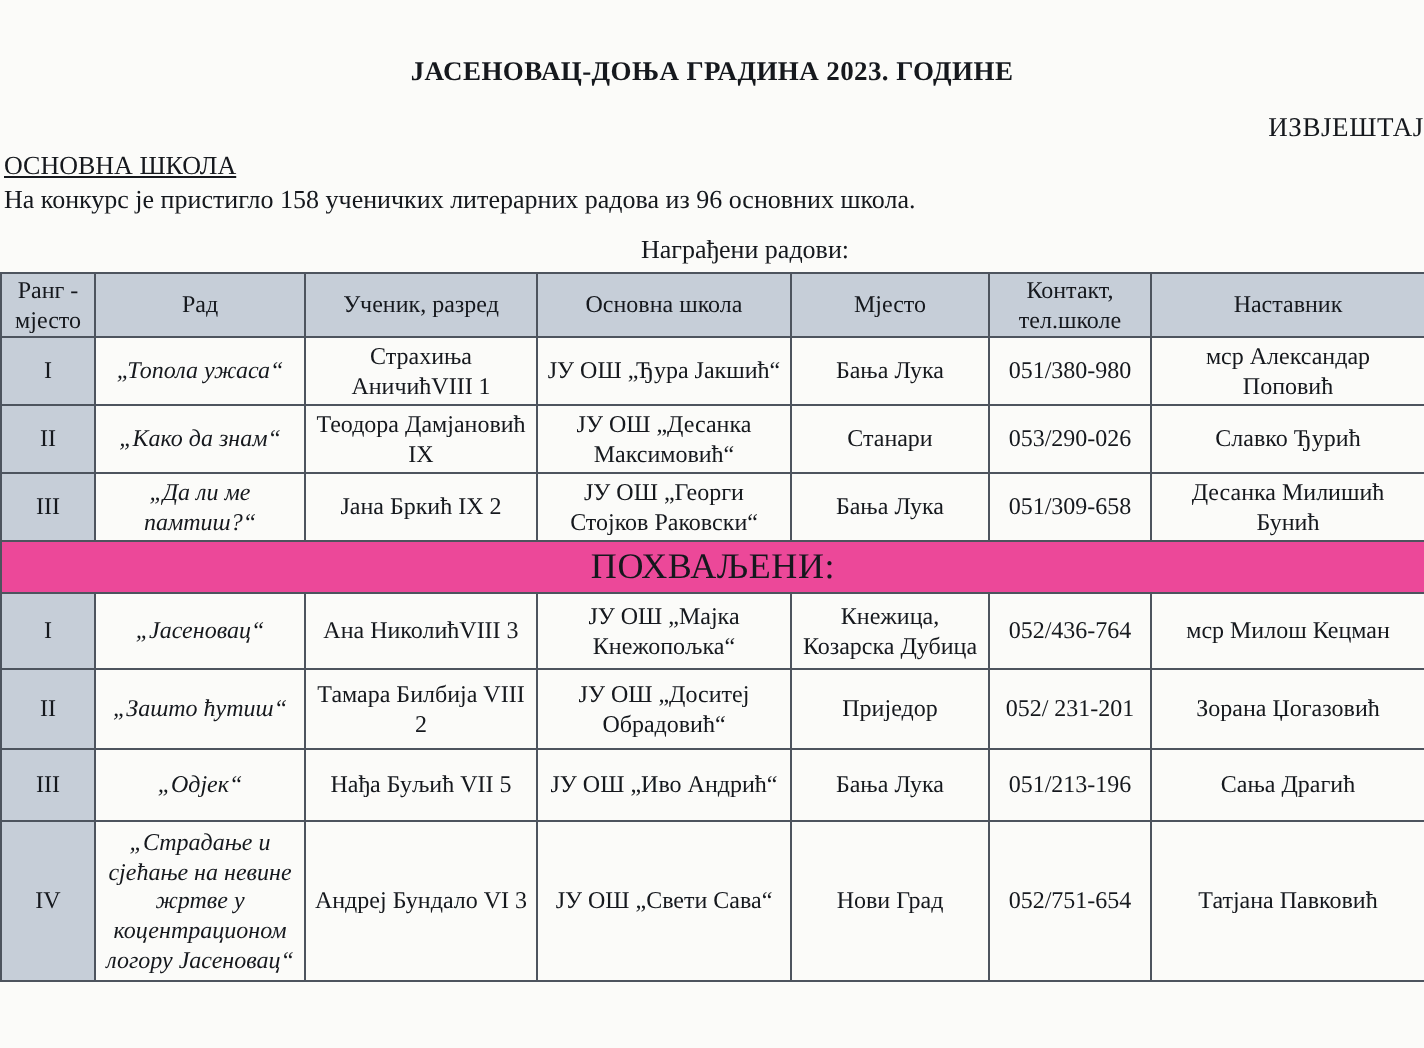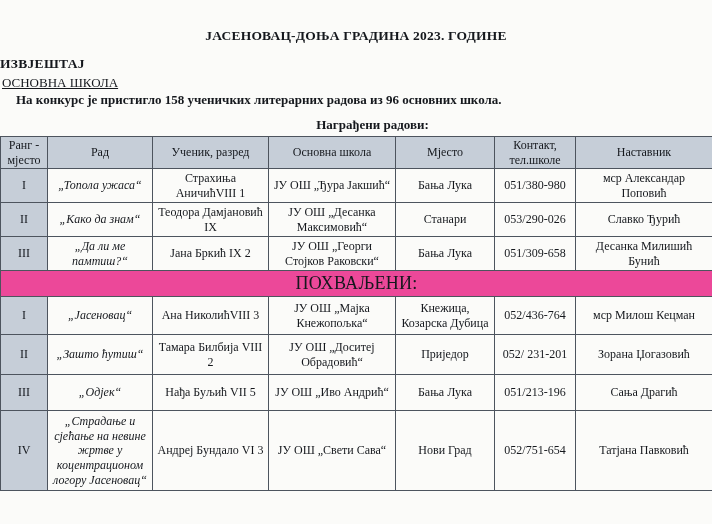--- a/index.html
+++ b/index.html
@@ -13,33 +13,33 @@
   .page{width:712px;height:524px;overflow:hidden;}
   .title{
     margin:26px 26px 8px 26px;
     text-align:center;
     font-weight:bold;
     font-size:13.5px;
     line-height:1.55;
     letter-spacing:.2px;
   }
   .report-heading{
-    text-align:left;font-weight:bold;font-size:13.5px;
+    text-align:right;font-weight:normal;font-size:13.5px;
     margin:9px 0 3px 0;letter-spacing:.3px;
   }
   .section-label{
     font-size:13px;text-decoration:underline;
     margin:0 0 1px 2px;
   }
   .intro{
-    font-weight:bold;font-size:13px;
-    margin:1px 0 9px 16px;
+    font-weight:normal;font-size:13px;
+    margin:1px 0 9px 2px;
   }
   .awarded-heading{
-    text-align:center;font-weight:bold;font-size:13px;
+    text-align:center;font-weight:normal;font-size:13px;
     margin:3px 0 3px 0;
     padding-left:33px;
   }
   table{
     border-collapse:collapse;
     width:712px;
     table-layout:fixed;
   }
   th,td{
     border:1px solid #4d545e;

